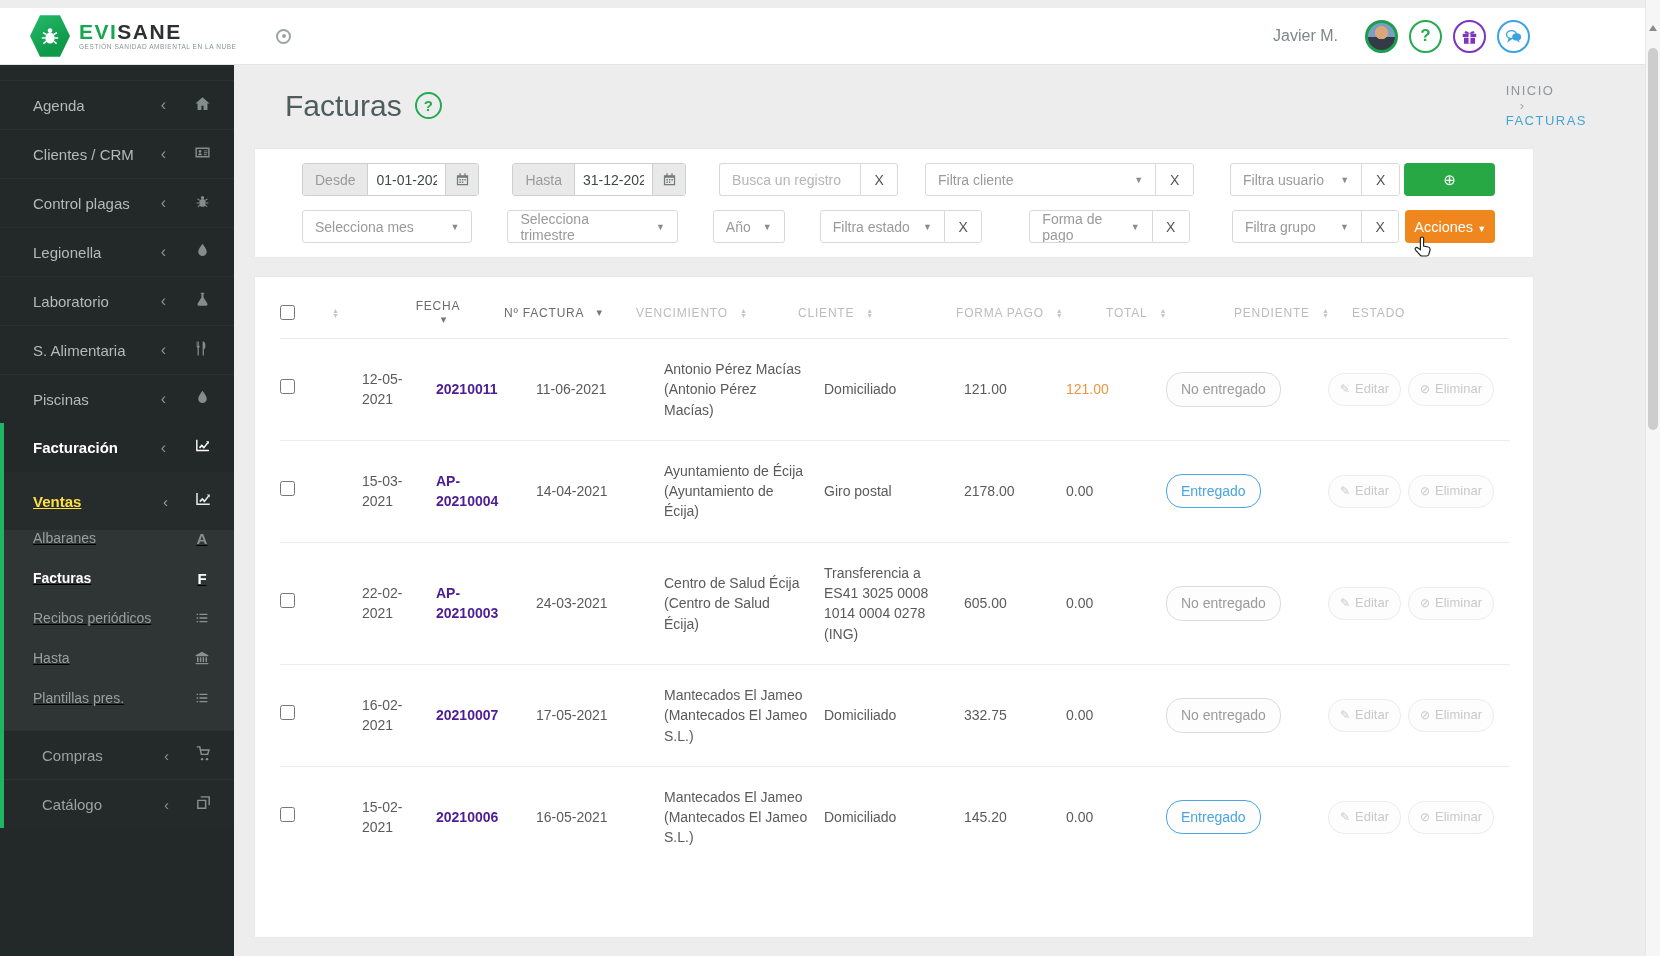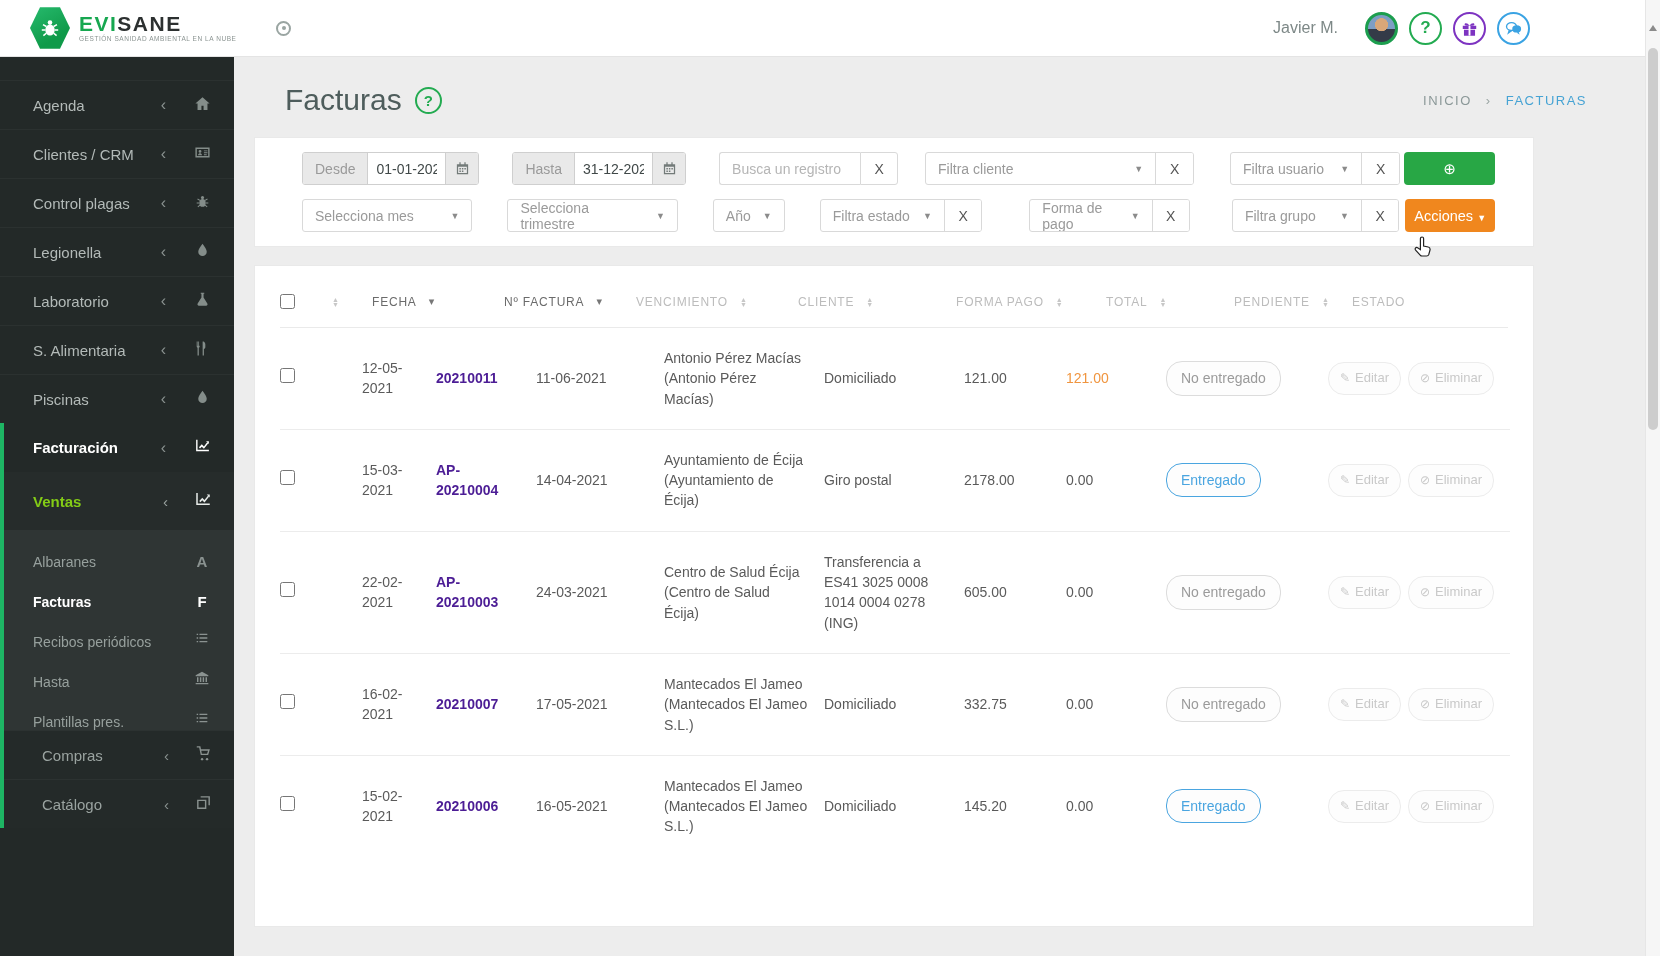--- a/index.html
+++ b/index.html
@@ -1,20 +1,20 @@
 <!DOCTYPE html>
 <html><head>
 <meta charset="utf-8">
 <style>
   * { margin:0; padding:0; box-sizing:border-box; }
   html,body { width:1660px; height:956px; overflow:hidden; font-family:"Liberation Sans",sans-serif; background:#ededed; }
   body { position:relative; }
 
   
-  .topbar { position:absolute; top:0; left:0; width:1660px; height:57px; background:#fff; border-bottom:1px solid #e4e4e4; display:flex; align-items:center; z-index:30; }
+  .topbar { position:absolute; top:8px; left:0; width:1660px; height:57px; background:#fff; border-bottom:1px solid #e4e4e4; display:flex; align-items:center; z-index:30; }
   .brand { display:flex; align-items:center; margin-left:30px; }
   .hexagon { width:40px; height:44px; background:linear-gradient(150deg,#27bb6e 0%,#0f9a49 70%); clip-path:polygon(25% 3%,75% 3%,100% 50%,75% 97%,25% 97%,0% 50%); display:flex; align-items:center; justify-content:center; }
   .hexagon svg { width:24px; height:24px; }
   .brand-text { margin-left:9px; }
   .brand-name { font-size:21px; font-weight:bold; letter-spacing:1.5px; line-height:20px; }
   .brand-name .p1 { color:#17a750; }
   .brand-name .p2 { color:#2c3030; }
   .brand-tagline { font-size:6.5px; color:#8b9492; letter-spacing:.55px; margin-top:1px; }
   .sidebar-toggle { width:15px; height:15px; border:2px solid #9aa5a2; border-radius:50%; margin-left:40px; position:relative; cursor:pointer; }
   .sidebar-toggle::after { content:""; position:absolute; left:3.5px; top:3.5px; width:4px; height:4px; border-radius:50%; background:#9aa5a2; }
@@ -34,43 +34,43 @@
   .side-item:first-of-type { border-top:none; }
   .side-item .lbl { flex:1; font-size:15px; color:#b3bab8; }
   .side-item .chev { font-size:16px; color:#8a9290; margin-right:26px; }
   .side-item .ic { width:20px; text-align:center; color:#848d8a; }
   .side-item .ic svg { width:17px; height:17px; fill:#848d8a; }
   .fact-group { border-left:4px solid #1eb564; }
   .fact-group .side-item, .fact-group .sub-head, .fact-group .sub-item { padding-left:29px; }
   .side-item.active .lbl { color:#fff; font-weight:bold; }
   .side-item.active .ic svg { fill:#fff; }
   .sub-head { height:58px; display:flex; align-items:center; padding:0 22px 0 38px; background:#262c2b; cursor:pointer; }
-  .sub-head .lbl { flex:1; font-size:15px; font-weight:bold; color:#84cc16; }
+  .sub-head .lbl { flex:1; font-size:15px; font-weight:bold; color:#fde047;text-decoration:underline; }
   .sub-head .chev { font-size:15px; color:#9aa3a0; margin-right:26px; }
   .sub-head .ic svg { width:18px; height:18px; fill:#e8ecea; }
   .sub-panel { background:#2f3534; }
-  .sub-item { height:40px; display:flex; align-items:flex-end; padding:0 22px 0 49px; cursor:pointer; }
+  .sub-item { height:40px; display:flex; align-items:flex-start; padding:0 22px 0 49px; cursor:pointer;text-decoration:underline; }
   .sub-item .lbl { flex:1; font-size:14px; color:#97a09d; }
   .sub-item .ltr { width:20px; text-align:center; font-size:15px; font-weight:bold; color:#8a9290; }
   .sub-item .ic { width:20px; text-align:center; }
   .sub-item .ic svg { width:16px; height:16px; fill:#8a9290; }
   .sub-item.active .lbl { color:#fff; font-weight:bold; }
   .sub-item.active .ltr { color:#fff; }
   .grp-item { height:49px; display:flex; align-items:center; padding:0 22px 0 38px; background:#242a29; cursor:pointer; border-top:1px solid rgba(255,255,255,.04); }
   .grp-item .lbl { flex:1; font-size:15px; color:#9aa3a0; }
   .grp-item .chev { font-size:15px; color:#8a9290; margin-right:26px; }
   .grp-item .ic svg { width:17px; height:17px; fill:#8a9290; }
 
   
   .main { position:absolute; top:57px; left:234px; width:1411px; height:899px; background:#ededed; }
   .page-head { display:flex; align-items:center; justify-content:space-between; padding:26px 58px 20px 51px; }
   .title-wrap { display:flex; align-items:center; }
   .page-title { font-size:30px; font-weight:300; color:#4e5d5c; }
   .title-help { width:27px; height:27px; border:2px solid #23ab51; border-radius:50%; color:#23ab51; font-size:15px; font-weight:bold; display:flex; align-items:center; justify-content:center; margin-left:13px; cursor:pointer; }
-  .breadcrumb { font-size:13px; letter-spacing:1.5px; display:flex; align-items:center; }
+  .breadcrumb { font-size:13px; letter-spacing:1.5px; display:flex; align-items:flex-start;flex-direction:column; }
   .bc-home { color:#8b9898; cursor:pointer; }
   .bc-sep { color:#9aa5a3; margin:0 14px; font-size:13px; }
   .bc-current { color:#46a3d4; cursor:pointer; }
 
   .panel { background:#fff; border:1px solid #e9e9e9; margin-left:20px; width:1280px; }
   .filter-panel { padding:14px 38px 14px 47px; }
   .f-row { display:flex; align-items:center; }
   .f-row + .f-row { margin-top:14px;gap:6px; }
   .igroup { display:flex; height:33px; border:1px solid #cfcfcf; border-radius:3px; overflow:hidden; background:#fff; }
   .igroup .addon { background:#e9e9e9; color:#9a9a9a; font-size:14px; display:flex; align-items:center; padding:0 12px; border-right:1px solid #cfcfcf; }
@@ -88,21 +88,21 @@
   .btn-acciones { width:91px; height:33px; background:#f0871e; border:none; border-radius:4px; color:#fff; font-size:14.5px; cursor:pointer; margin-left:auto; }
   .btn-acciones .caret { font-size:9px; }
 
   .table-panel { margin-top:18px; padding:10px 25px 0 25px; height:662px; overflow:hidden; }
   .thead { display:flex; align-items:center; height:52px; border-bottom:1px solid #eaeaea; font-size:12px; letter-spacing:.8px; }
   .th { display:flex; align-items:center; color:#bcbcbc; cursor:pointer; }
   .th.sorted { color:#6b6b6b; }
   .th .sort2 { display:inline-flex; flex-direction:column; line-height:5px; font-size:7px; color:#c7c7c7; margin-left:12px; }
   .th .sort1 { font-size:11px; color:#777; margin-left:12px; }
   .hd-check { width:40px; } .hd-sort { width:52px; }
-  .w-fecha{width:132px;} .w-fact{width:132px;text-align:right;} .w-venc{width:162px;} .w-cli{width:158px;} .w-pago{width:150px;} .w-tot{width:128px;} .w-pend{width:118px;} .w-est{flex:1;}
+  .w-fecha{width:132px;flex-direction:column;} .w-fact{width:132px;text-align:right;} .w-venc{width:162px;} .w-cli{width:158px;} .w-pago{width:150px;} .w-tot{width:128px;} .w-pend{width:118px;} .w-est{flex:1;}
   .chk { width:15px; height:15px; accent-color:#fff; cursor:pointer; }
 
   table.grid { border-collapse:collapse; table-layout:fixed; width:1230px; font-size:14px; color:#5a5a5a; }
   table.grid td { border-top:1px solid #ececec; vertical-align:middle; padding:20px 16px 20px 0; line-height:1.45; word-wrap:break-word; }
   table.grid tr:first-child td { border-top:none; }
   td.c-num { font-weight:bold; color:#4c1d95; }
   td.c-pend[data-overdue="true"] { color:#f0953f; }
   .pill { display:inline-block; border:1px solid #dcdcdc; border-radius:16px; color:#9b9b9b; background:#fdfdfd; font-size:14px; padding:6px 14px; cursor:pointer; white-space:nowrap; }
   .pill[data-tipo="entregado"] { border-color:#4aa5e0; color:#4aa5e0; }
   .act-btn { display:inline-block; border:1px solid #ececec; border-radius:16px; color:#c9c9c9; background:#fdfdfd; font-size:13px; padding:6px 11px; cursor:pointer; white-space:nowrap; }

